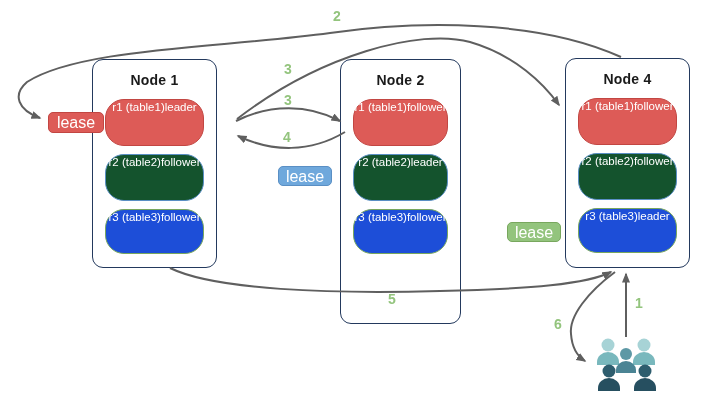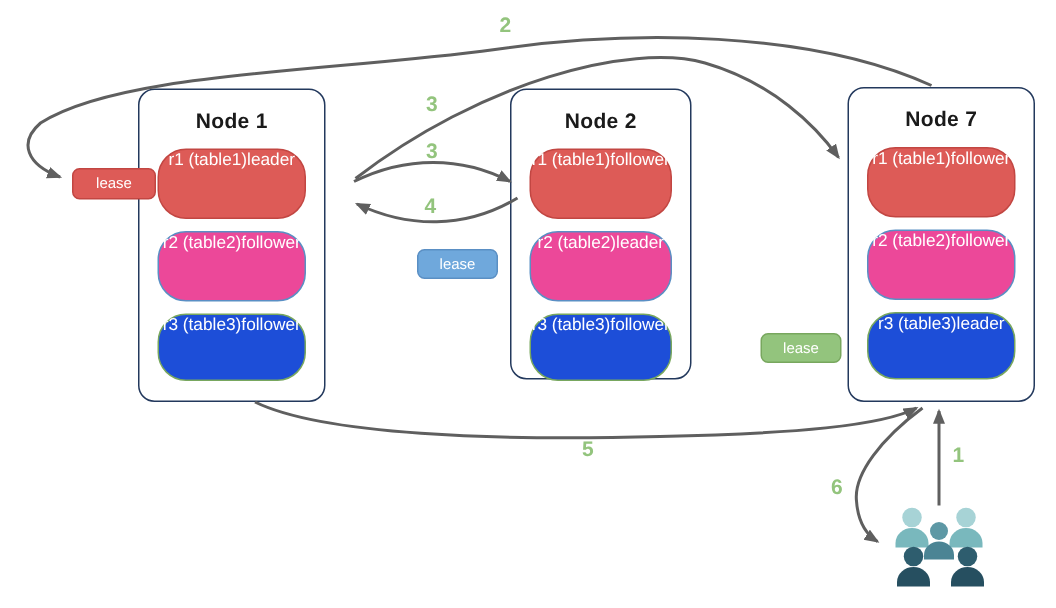--- a/index.html
+++ b/index.html
@@ -34,29 +34,29 @@
     height: 47px;
     border-radius: 19px;
     color: #ffffff;
     font-size: 11.5px;
     line-height: 1.28;
     display: flex;
     flex-direction: row;
     justify-content: center;
   }
   .replica.red   { background: #dd5b57; border: 1.5px solid #c24642; }
-  .replica.blue  { background: #ec4899; border: 1.5px solid #5a8fc4; }
+  .replica.blue  { background: #14532d; border: 1.5px solid #5a8fc4; }
   .replica.green { background: #1d4ed8; border: 1.5px solid #78a75e; }
   .r-pos-0 { top: 39px; }
   .r-pos-1 { top: 94px; }
   .r-pos-2 { top: 149px; height: 45px; }
   .lease {
     position: absolute;
     color: #ffffff;
-    font-size: 10px;
+    font-size: 16px;
     text-align: center;
     line-height: 19px;
     border-radius: 5px;
     z-index: 2;
   }
   .lease.red   { left: 48px;  top: 112px; width: 56px; height: 21px; background: #dd5b57; border: 1.5px solid #c24642; }
   .lease.blue  { left: 278px; top: 166px; width: 54px; height: 20px; background: #6fa8dc; border: 1.5px solid #5a8fc4; }
   .lease.green { left: 507px; top: 222px; width: 54px; height: 20px; background: #93c47d; border: 1.5px solid #78a75e; }
   .step {
     position: absolute;
@@ -94,38 +94,38 @@
     <div class="replica blue r-pos-1">
       <span>r2 (table2)</span>
       <span>follower</span>
     </div>
     <div class="replica green r-pos-2">
       <span>r3 (table3)</span>
       <span>follower</span>
     </div>
   </div>
 
-  <div class="node-box" style="left:340px; top:59px; width:121px; height:194px;">
+  <div class="node-box" style="left:340px; top:59px; width:121px; height:265px;">
     <div class="node-title">Node 2</div>
     <div class="replica red r-pos-0">
       <span>r1 (table1)</span>
       <span>follower</span>
     </div>
     <div class="replica blue r-pos-1">
       <span>r2 (table2)</span>
       <span>leader</span>
     </div>
     <div class="replica green r-pos-2">
       <span>r3 (table3)</span>
       <span>follower</span>
     </div>
   </div>
 
   <div class="node-box" style="left:565px; top:58px; width:125px; height:210px;">
-    <div class="node-title">Node 7</div>
+    <div class="node-title">Node 4</div>
     <div class="replica red r-pos-0">
       <span>r1 (table1)</span>
       <span>follower</span>
     </div>
     <div class="replica blue r-pos-1">
       <span>r2 (table2)</span>
       <span>follower</span>
     </div>
     <div class="replica green r-pos-2">
       <span>r3 (table3)</span>

